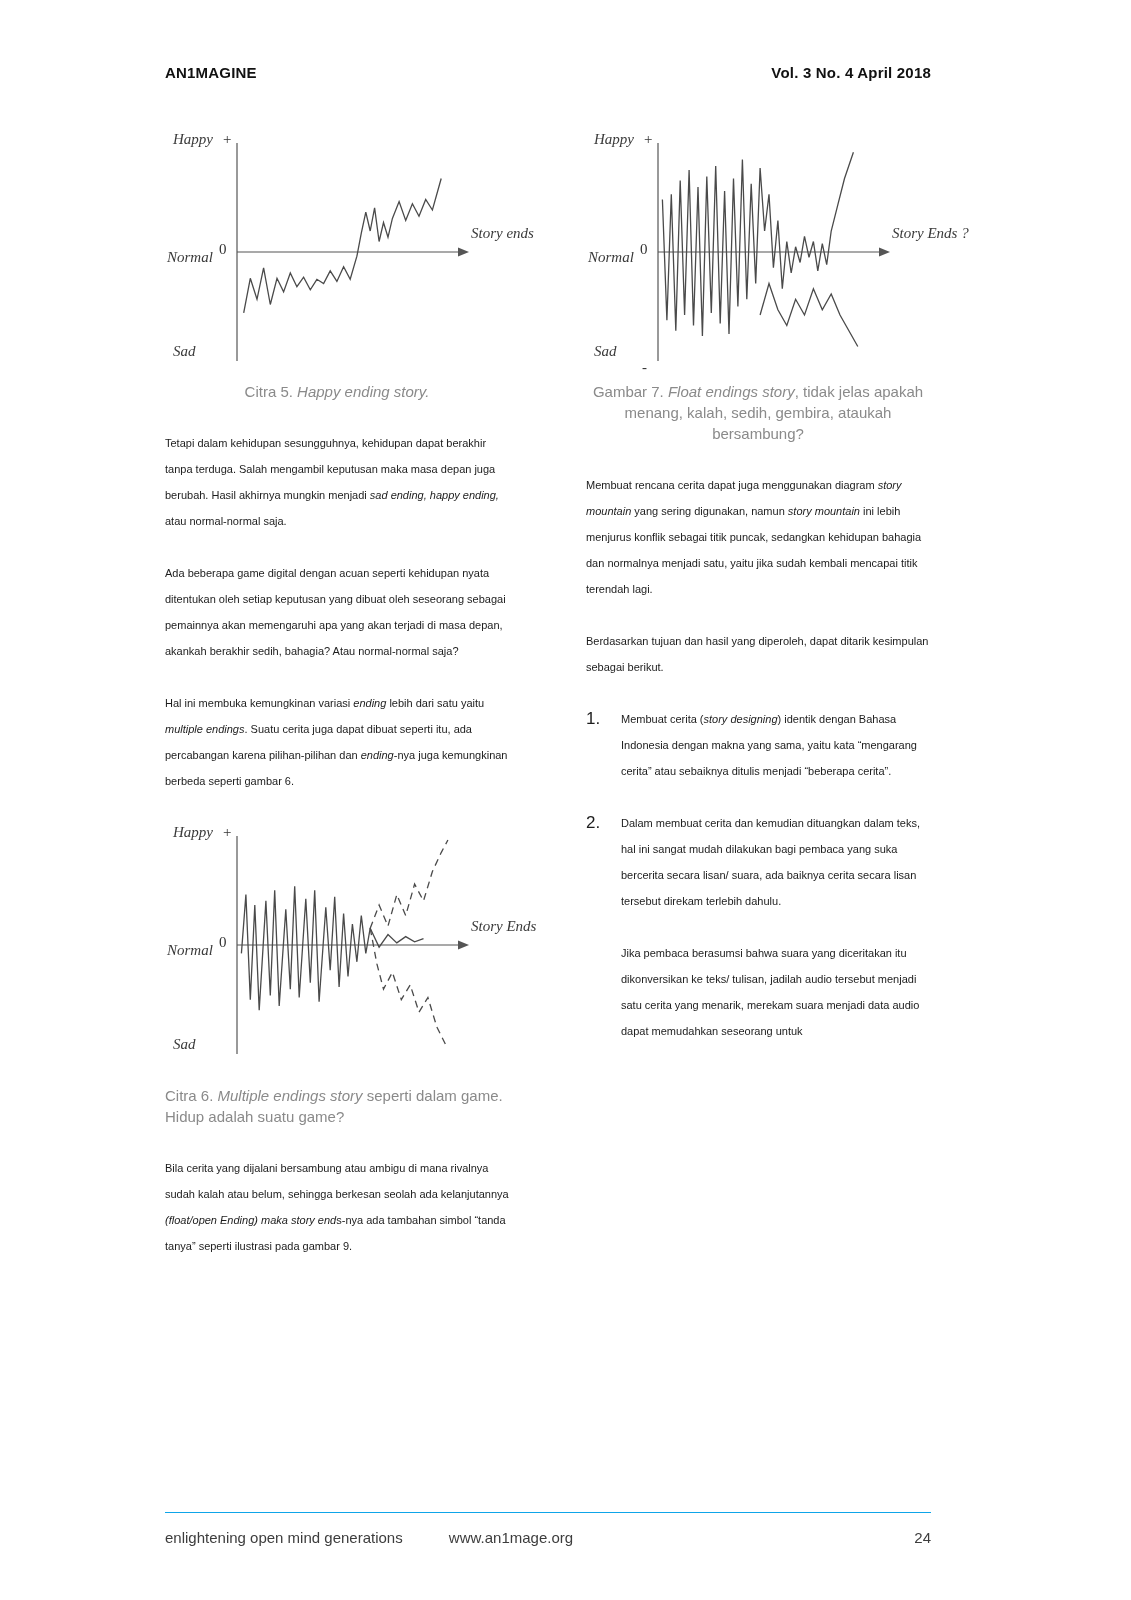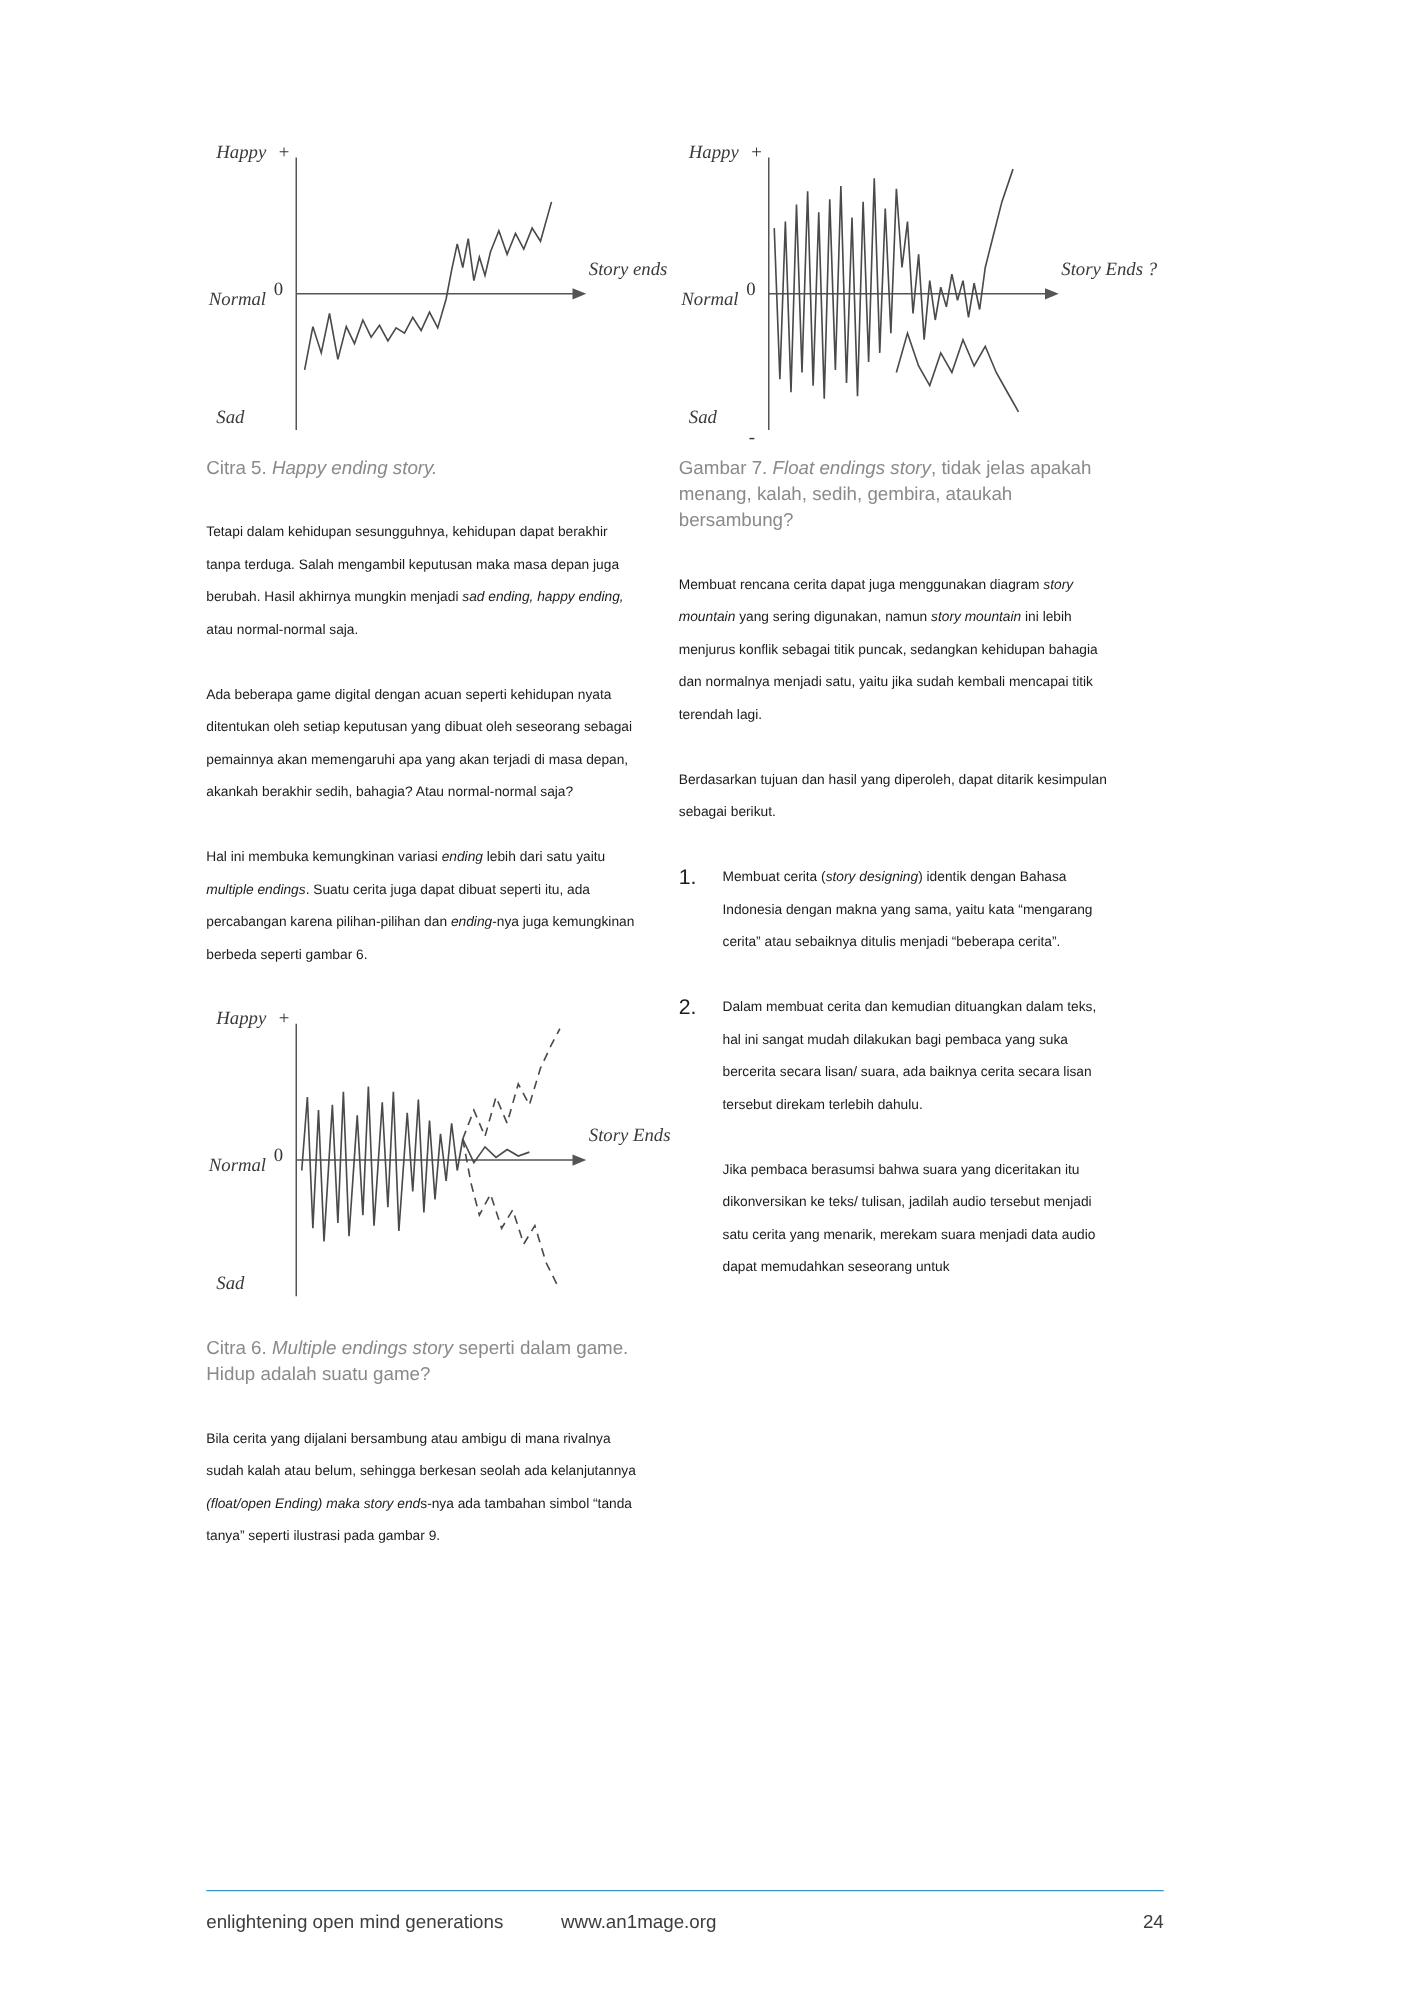--- a/index.html
+++ b/index.html
@@ -5,21 +5,21 @@
   * { margin:0; padding:0; box-sizing:border-box; }
   html,body { background:#ffffff; }
   body {
     width:1131px; height:1600px; position:relative; overflow:hidden;
     font-family:"Liberation Sans", sans-serif; color:#1c1c1c;
   }
   .page { position:absolute; inset:0; padding:64px 200px 0 165px; }
 
   .pagehead { display:flex; justify-content:space-between; font-size:15px; font-weight:bold; letter-spacing:.2px; color:#111; }
 
-  .columns { display:flex; gap:34px; margin-top:46px; }
+  .columns { display:flex; gap:77px; margin-top:46px; }
   .col { width:344px; flex:0 0 344px; }
 
   p.body { font-size:11px; line-height:26px; margin-bottom:26px; }
   em { font-style:italic; }
 
   figure.chart { position:relative; margin-bottom:4px; }
   .plotwrap { position:relative; width:344px; height:250px; }
   .plotwrap svg { position:absolute; left:0; top:0; }
   .axis-label {
     position:absolute; font-family:"Liberation Serif", serif; font-style:italic;
@@ -28,41 +28,45 @@
   .mark { position:absolute; font-family:"Liberation Serif", serif; font-size:15px; color:#333; }
   .ylab-top { left:8px;  top:4px; }
   .mark-plus { left:58px; top:4px; }
   .ylab-mid { left:2px;  top:122px; }
   .mark-zero { left:54px; top:114px; }
   .ylab-bot { left:8px;  top:216px; }
   .mark-minus { left:56px; top:232px; }
   .xlab { left:306px; top:98px; }
 
   figcaption { color:#8a8a8a; font-size:15px; line-height:21px; margin:4px 0 28px; }
-  .cap-center { text-align:left; }
+  .cap-center { text-align:center; }
   .cap-left { text-align:left;margin-top:15px; }
 
   .olist .li { display:flex; margin-bottom:0; }
   .olist .num { width:35px; flex:0 0 35px; font-size:17px; line-height:26px; }
   .olist .licontent { flex:1; }
 
   .pagefoot {
     position:absolute; left:165px; right:200px; bottom:54px;
     border-top:1px solid #0ea5e9; padding-top:16px;
     display:flex; justify-content:space-between; align-items:baseline;
     font-size:15px; color:#3d3d3d;
   }
   .footleft span { margin-right:42px; }
   .footleft span:last-child { margin-right:0; }
 </style>
 </head>
 <body>
 
 <div class="page">
 
+  <header class="pagehead">
+    <span>AN1MAGINE</span>
+    <span>Vol. 3 No. 4 April 2018</span>
+  </header>
 
   <main class="columns">
 
     <section class="col">
 
       <figure class="chart">
         <div class="plotwrap">
           <span class="axis-label ylab-top">Happy</span>
           <span class="mark mark-plus">+</span>
           <span class="axis-label ylab-mid">Normal</span>

